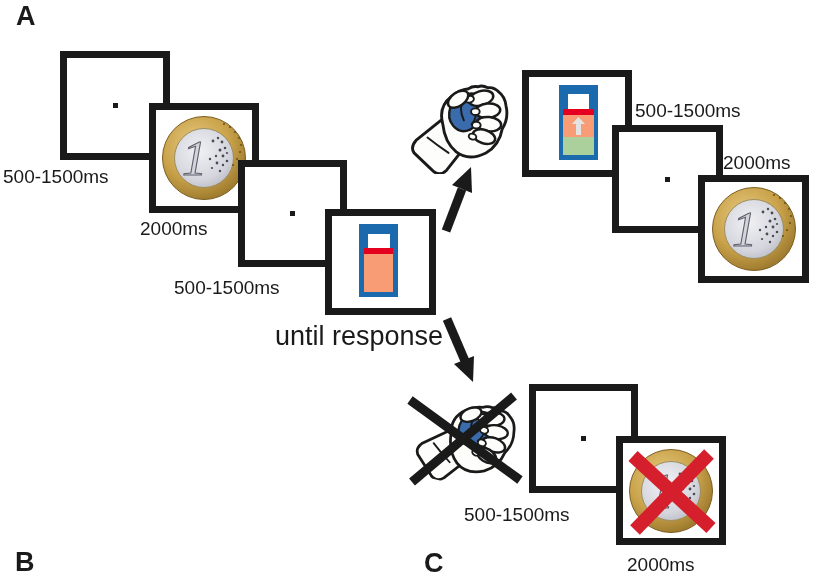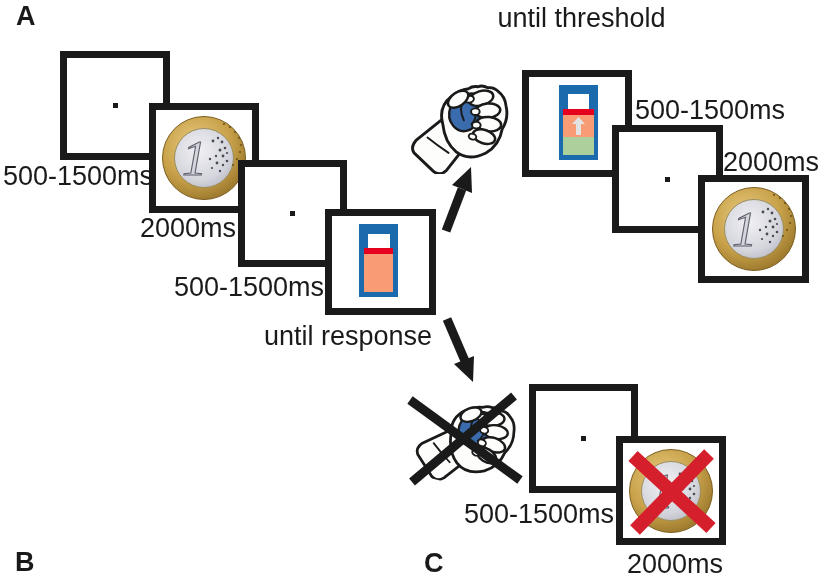--- a/index.html
+++ b/index.html
@@ -7,21 +7,21 @@
     position:relative;width:822px;height:584px;background:#fff;
     font-family:"Liberation Sans",sans-serif;color:#1a1a1a;overflow:hidden;
   }
   .frame{
     position:absolute;background:#fff;border:7px solid #1a1a1a;box-sizing:border-box;
   }
   .fixdot{
     position:absolute;width:5px;height:5px;background:#1a1a1a;
     left:calc(50% - 2.5px);top:calc(50% - 2.5px);
   }
-  .lbl{position:absolute;font-size:27px;line-height:31px;white-space:nowrap;}
+  .lbl{position:absolute;font-size:19px;line-height:31px;white-space:nowrap;}
   .lbl-block{position:absolute;font-size:27px;line-height:30px;text-align:center;}
   .panel-label{position:absolute;font-size:27px;font-weight:bold;line-height:28px;}
   .coin{position:absolute;width:86px;height:86px;left:calc(50% - 43px);top:calc(50% - 43px);}
   .gauge{position:absolute;background:#1c6aae;}
   .gauge .win{position:absolute;background:#ffffff;}
   .gauge .thr{position:absolute;background:#e4001e;}
   .gauge .fill{position:absolute;background:#f79c74;}
   .gauge .green{position:absolute;background:#abd09b;}
   .absvg{position:absolute;}
   .redx{position:absolute;left:0;top:0;width:96px;height:95px;}
@@ -96,35 +96,34 @@
 
   <div class="gauge" style="left:359px;top:224px;width:39px;height:73px;z-index:6">
     <div class="win" style="left:9px;top:10px;width:22px;height:14px"></div>
     <div class="thr" style="left:5px;top:24px;width:29px;height:6px"></div>
     <div class="fill" style="left:5px;top:30px;width:29px;height:38px"></div>
   </div>
 
   <div class="lbl" style="left:3px;top:161px">500-1500ms</div>
   <div class="lbl" style="left:140px;top:213px">2000ms</div>
   <div class="lbl" style="left:174px;top:272px">500-1500ms</div>
-  <div class="lbl-block" style="left:247px;top:321px;width:202px">
+  <div class="lbl-block" style="left:258px;top:321px;width:202px">
     <span style="display:block">until response</span>
   </div>
 
   <svg class="absvg" style="left:440px;top:162px;z-index:5" width="38" height="74" viewBox="0 0 38 74">
     <line x1="6" y1="69" x2="22" y2="27" stroke="#1a1a1a" stroke-width="9"></line>
     <polygon points="31,5 32,31 12,23" fill="#1a1a1a"></polygon>
   </svg>
   <svg class="absvg" style="left:441px;top:313px;z-index:5" width="38" height="74" viewBox="0 0 38 74">
     <line x1="6" y1="6" x2="24" y2="48" stroke="#1a1a1a" stroke-width="9"></line>
     <polygon points="32,69 33,43 13,51" fill="#1a1a1a"></polygon>
   </svg>
 
   <div class="lbl-block" style="left:479px;top:2px;width:205px;line-height:32px">
-    <span style="display:block">until threshold</span>
   </div>
 
   <svg class="absvg" style="left:408px;top:82px" width="106" height="92" viewBox="0 0 110 96">
     <g stroke="#1a1a1a" stroke-linejoin="round" stroke-linecap="round">
       <path d="M6,74 Q2,68 8,61 L34,40 L62,64 L40,92 Q33,99 26,93 Z" fill="#fdfdfb" stroke-width="3"></path>
       <path d="M20,58 Q30,66 42,74" fill="none" stroke-width="2"></path>
       <path d="M36,44 Q31,26 45,15 Q53,8 63,7 Q67,4 73,5 Q77,3 83,6 Q89,5 94,10 Q101,15 102,25 Q105,38 98,49 Q95,66 81,74 Q63,83 50,73 Q38,63 36,44 Z" fill="#fdfdfb" stroke-width="3"></path>
       <path d="M44,26 Q40,38 47,46 Q54,54 64,50 Q70,47 72,40 Q80,42 84,36 Q86,30 80,26 Q82,18 74,14 Q66,10 58,14 Q48,14 44,26 Z" fill="#3a6cad" stroke-width="2.5"></path>
       <path d="M58,16 Q52,28 58,40" fill="none" stroke-width="2"></path>
       <path d="M66,44 Q72,38 70,28" fill="none" stroke-width="2"></path>

